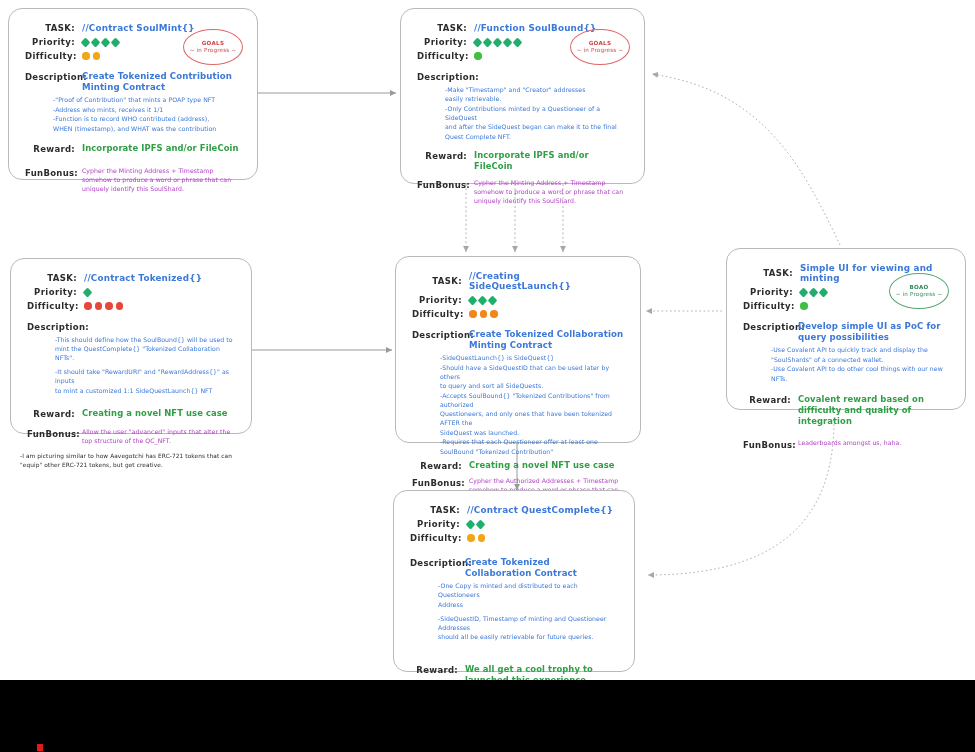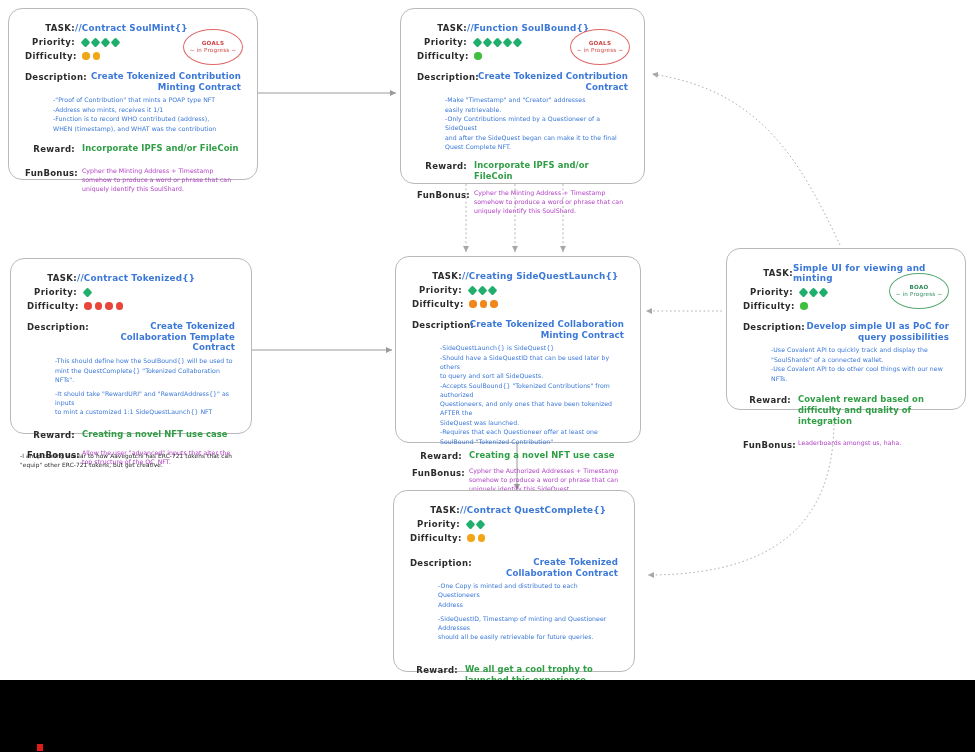--- a/index.html
+++ b/index.html
@@ -56,21 +56,21 @@
   .row-label {
     color: #2b2b2b;
     font-size: 8.5px;
     font-weight: bold;
     letter-spacing: 0.4px;
     text-align: right;
     flex: 0 0 auto;
     font-family: "DejaVu Sans", sans-serif;
   }
   .row-value {
-    margin-left: 0;
+    margin-left: 7px;
     font-size: 8.5px;
   }
 
   .task-title {
     color: #3b78d8;
     font-size: 8.8px;
     font-weight: bold;
     letter-spacing: 0.2px;
   }
 
@@ -112,21 +112,20 @@
     margin-left: 7px;
     flex: 1 1 auto;
   }
 
   .desc-head {
     color: #3b78d8;
     font-size: 8.6px;
     font-weight: bold;
     letter-spacing: 0.1px;
     line-height: 1.25;
-    text-align: right;
   }
   .desc-bullets {
     margin-top: 3px;
     margin-left: 28px;
     color: #3b78d8;
     font-size: 6.2px;
     line-height: 1.45;
     letter-spacing: 0.05px;
   }
   .desc-bullets div {
@@ -309,23 +308,20 @@
       <div class="row">
         <span class="row-label" style="width:50px;">Difficulty:</span>
         <span class="pips">
           <i class="dot" style="background:#3fbf3f"></i>
         </span>
       </div>
 
       <div class="body-block">
         <div class="block-row">
           <span class="block-label" style="width:50px;">Description:</span>
-          <div class="block-content">
-            <div class="desc-head">Create Tokenized Contribution Contract</div>
-          </div>
         </div>
         <div class="desc-bullets">
           <div>-Make "Timestamp" and "Creator" addresses</div>
           <div>easily retrievable.</div>
           <div>-Only Contributions minted by a Questioneer of a SideQuest</div>
           <div>and after the SideQuest began can make it to the final</div>
           <div>Quest Complete NFT.</div>
         </div>
 
         <div class="block-row" style="margin-top:8px;">
@@ -365,23 +361,20 @@
           <i class="dot" style="background:#e8463a"></i>
           <i class="dot" style="background:#e8463a"></i>
           <i class="dot" style="background:#e8463a"></i>
           <i class="dot" style="background:#e8463a"></i>
         </span>
       </div>
 
       <div class="body-block">
         <div class="block-row">
           <span class="block-label" style="width:48px;">Description:</span>
-          <div class="block-content">
-            <div class="desc-head">Create Tokenized Collaboration Template Contract</div>
-          </div>
         </div>
         <div class="desc-bullets">
           <div>-This should define how the SoulBound{} will be used to</div>
           <div>mint the QuestComplete{} "Tokenized Collaboration NFTs".</div>
           <div class="bullet-gap"></div>
           <div>-It should take "RewardURI" and "RewardAddress{}" as inputs</div>
           <div>to mint a customized 1:1 SideQuestLaunch{} NFT</div>
         </div>
 
         <div class="block-row" style="margin-top:12px;">

